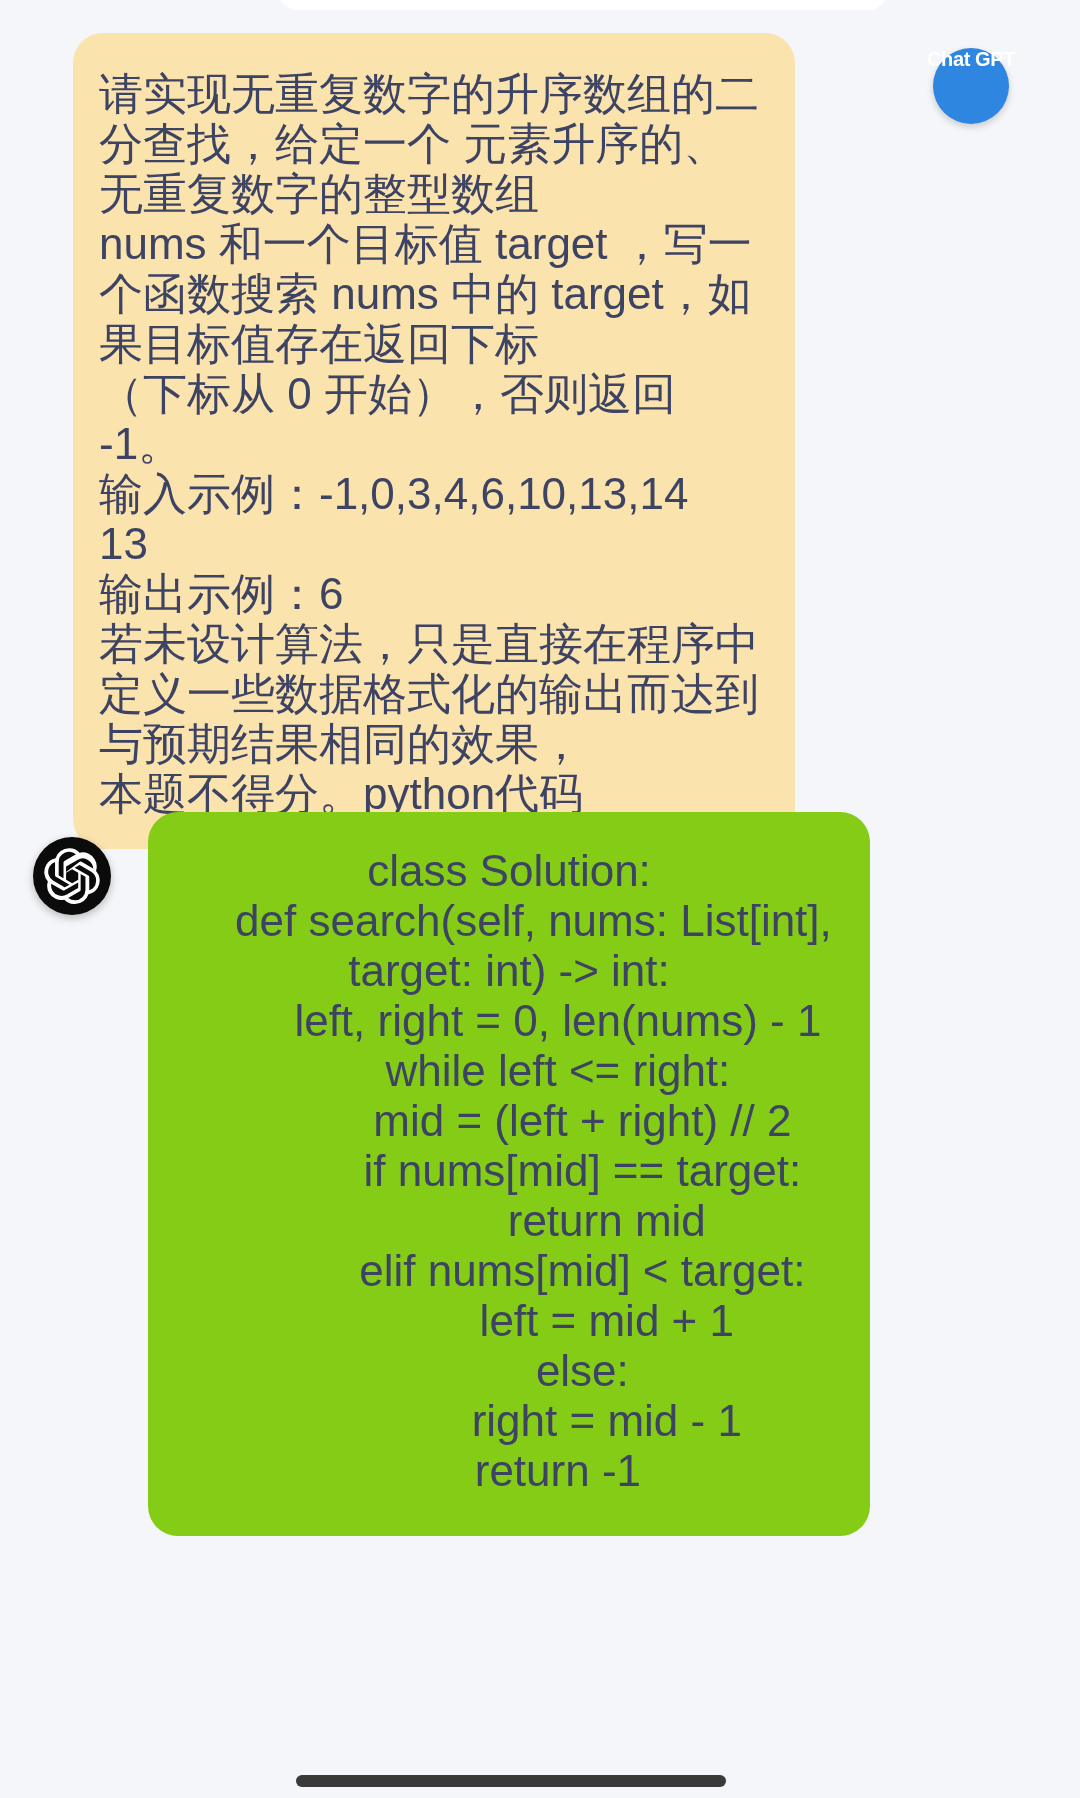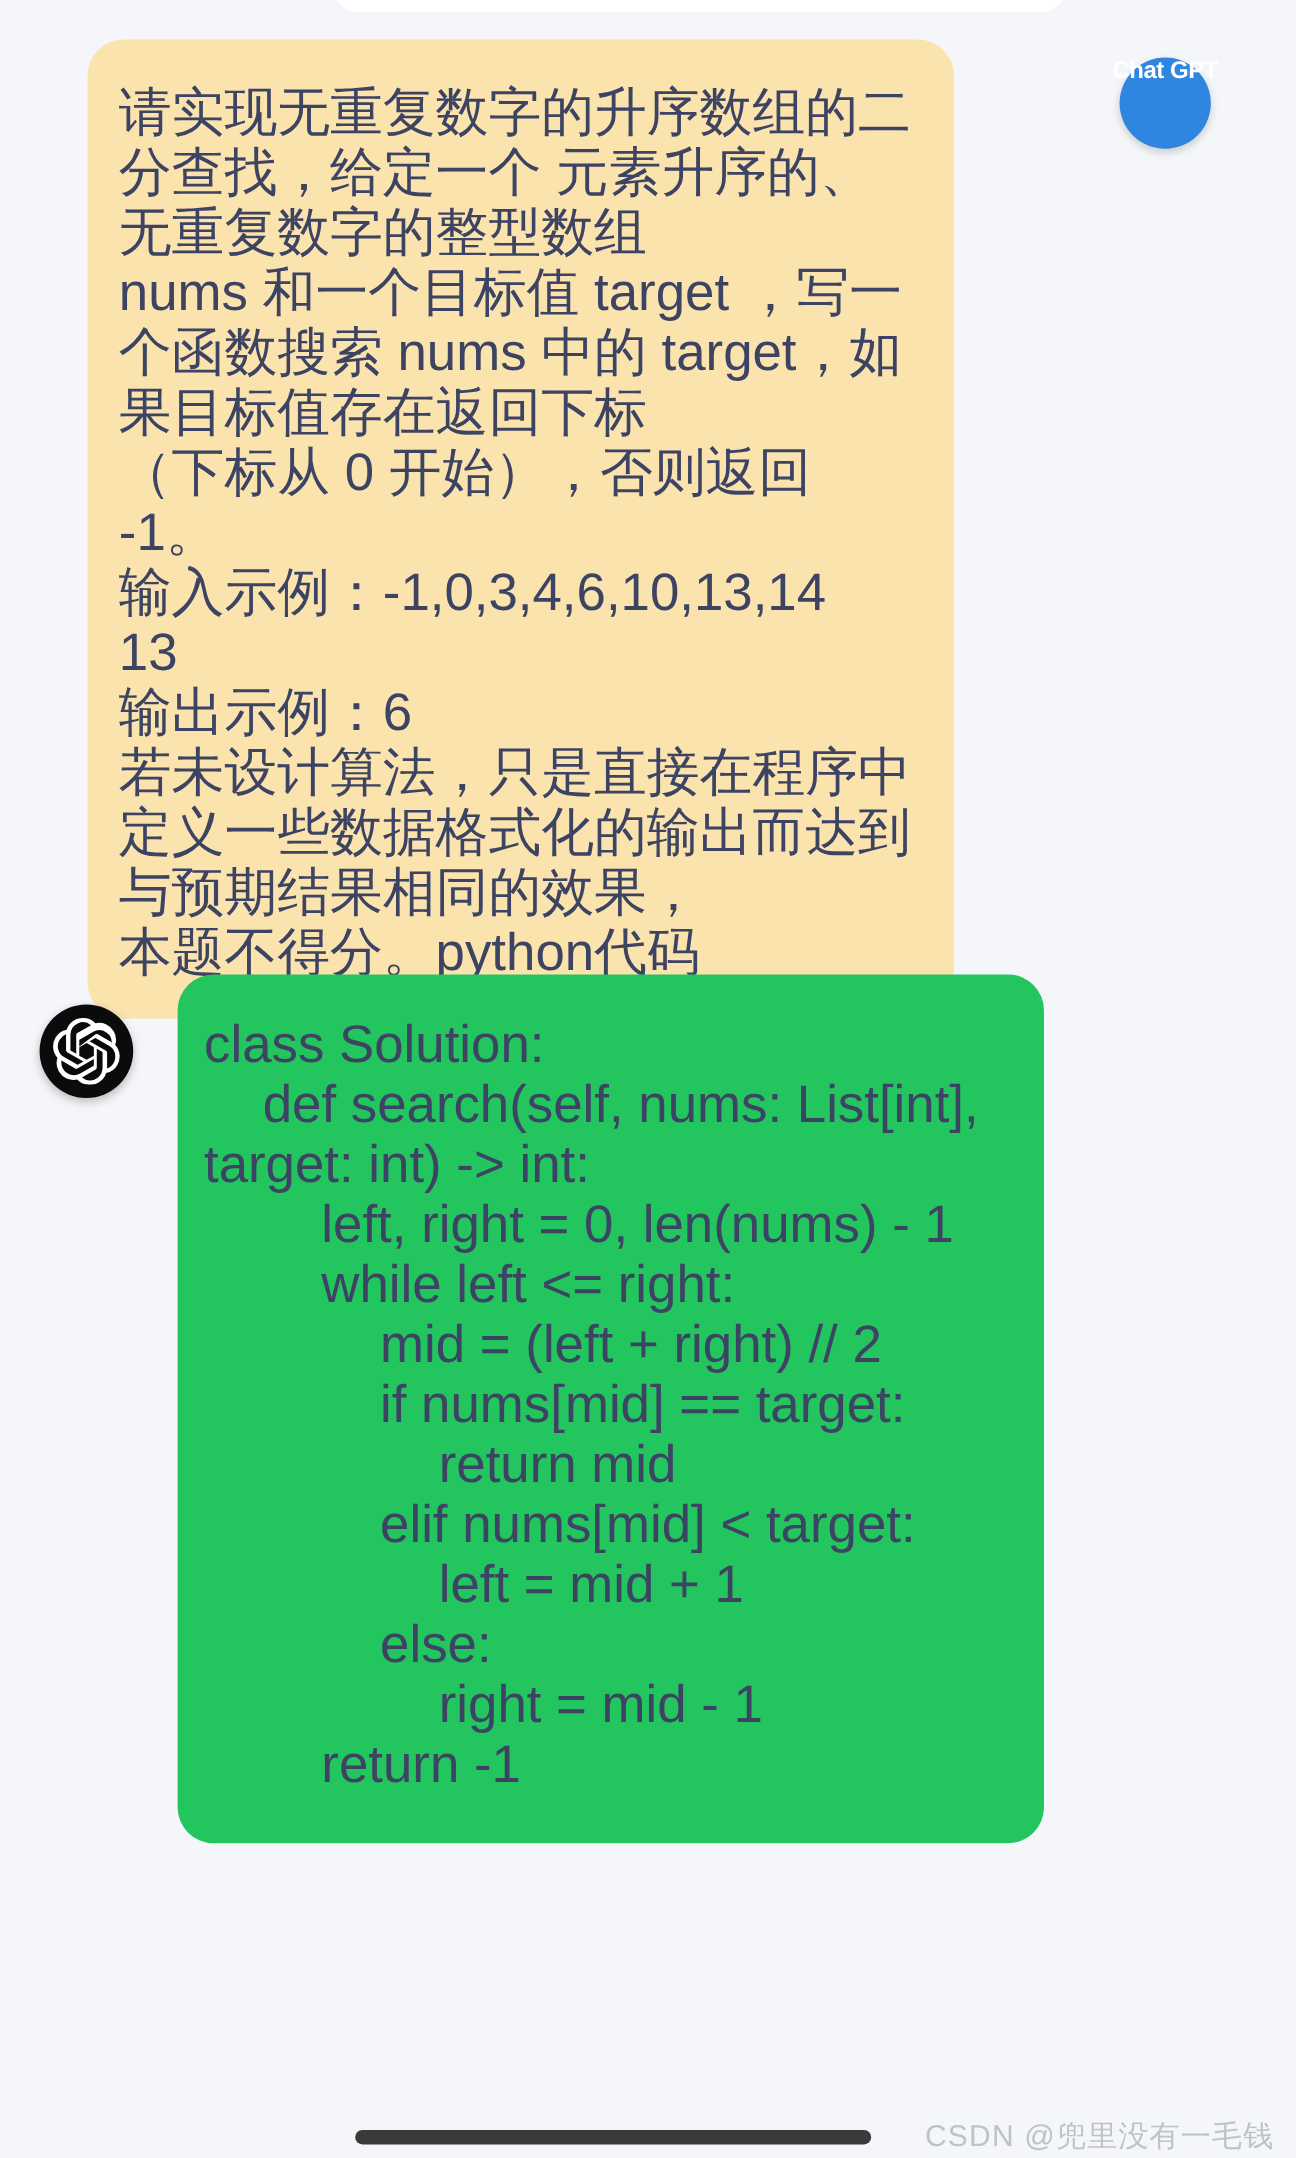--- a/index.html
+++ b/index.html
@@ -96,23 +96,24 @@
     justify-content: center;
   }
   .bot-avatar svg { width: 56px; height: 56px; display: block; }
 
   .bot-bubble {
     position: absolute;
     left: 148px;
     top: 0;
     width: 722px;
     min-height: 708px;
-    background: #22c55e;
+    background: #84cc16;
     border-radius: 30px;
     padding: 34px 22px 40px 22px;
+    text-align: center;
   }
   .bot-text {
     color: #3d4463;
     font-size: 44px;
     line-height: 50px;
     white-space: pre-wrap;
     word-break: break-word;
   }
 
   
@@ -174,15 +175,14 @@
                 return mid
             elif nums[mid] &lt; target:
                 left = mid + 1
             else:
                 right = mid - 1
         return -1</div>
     </div>
   </div>
 
   <div class="home-indicator"></div>
-  <div class="watermark">CSDN @兜里没有一毛钱</div>
 
 </div>
 
 </body></html>

